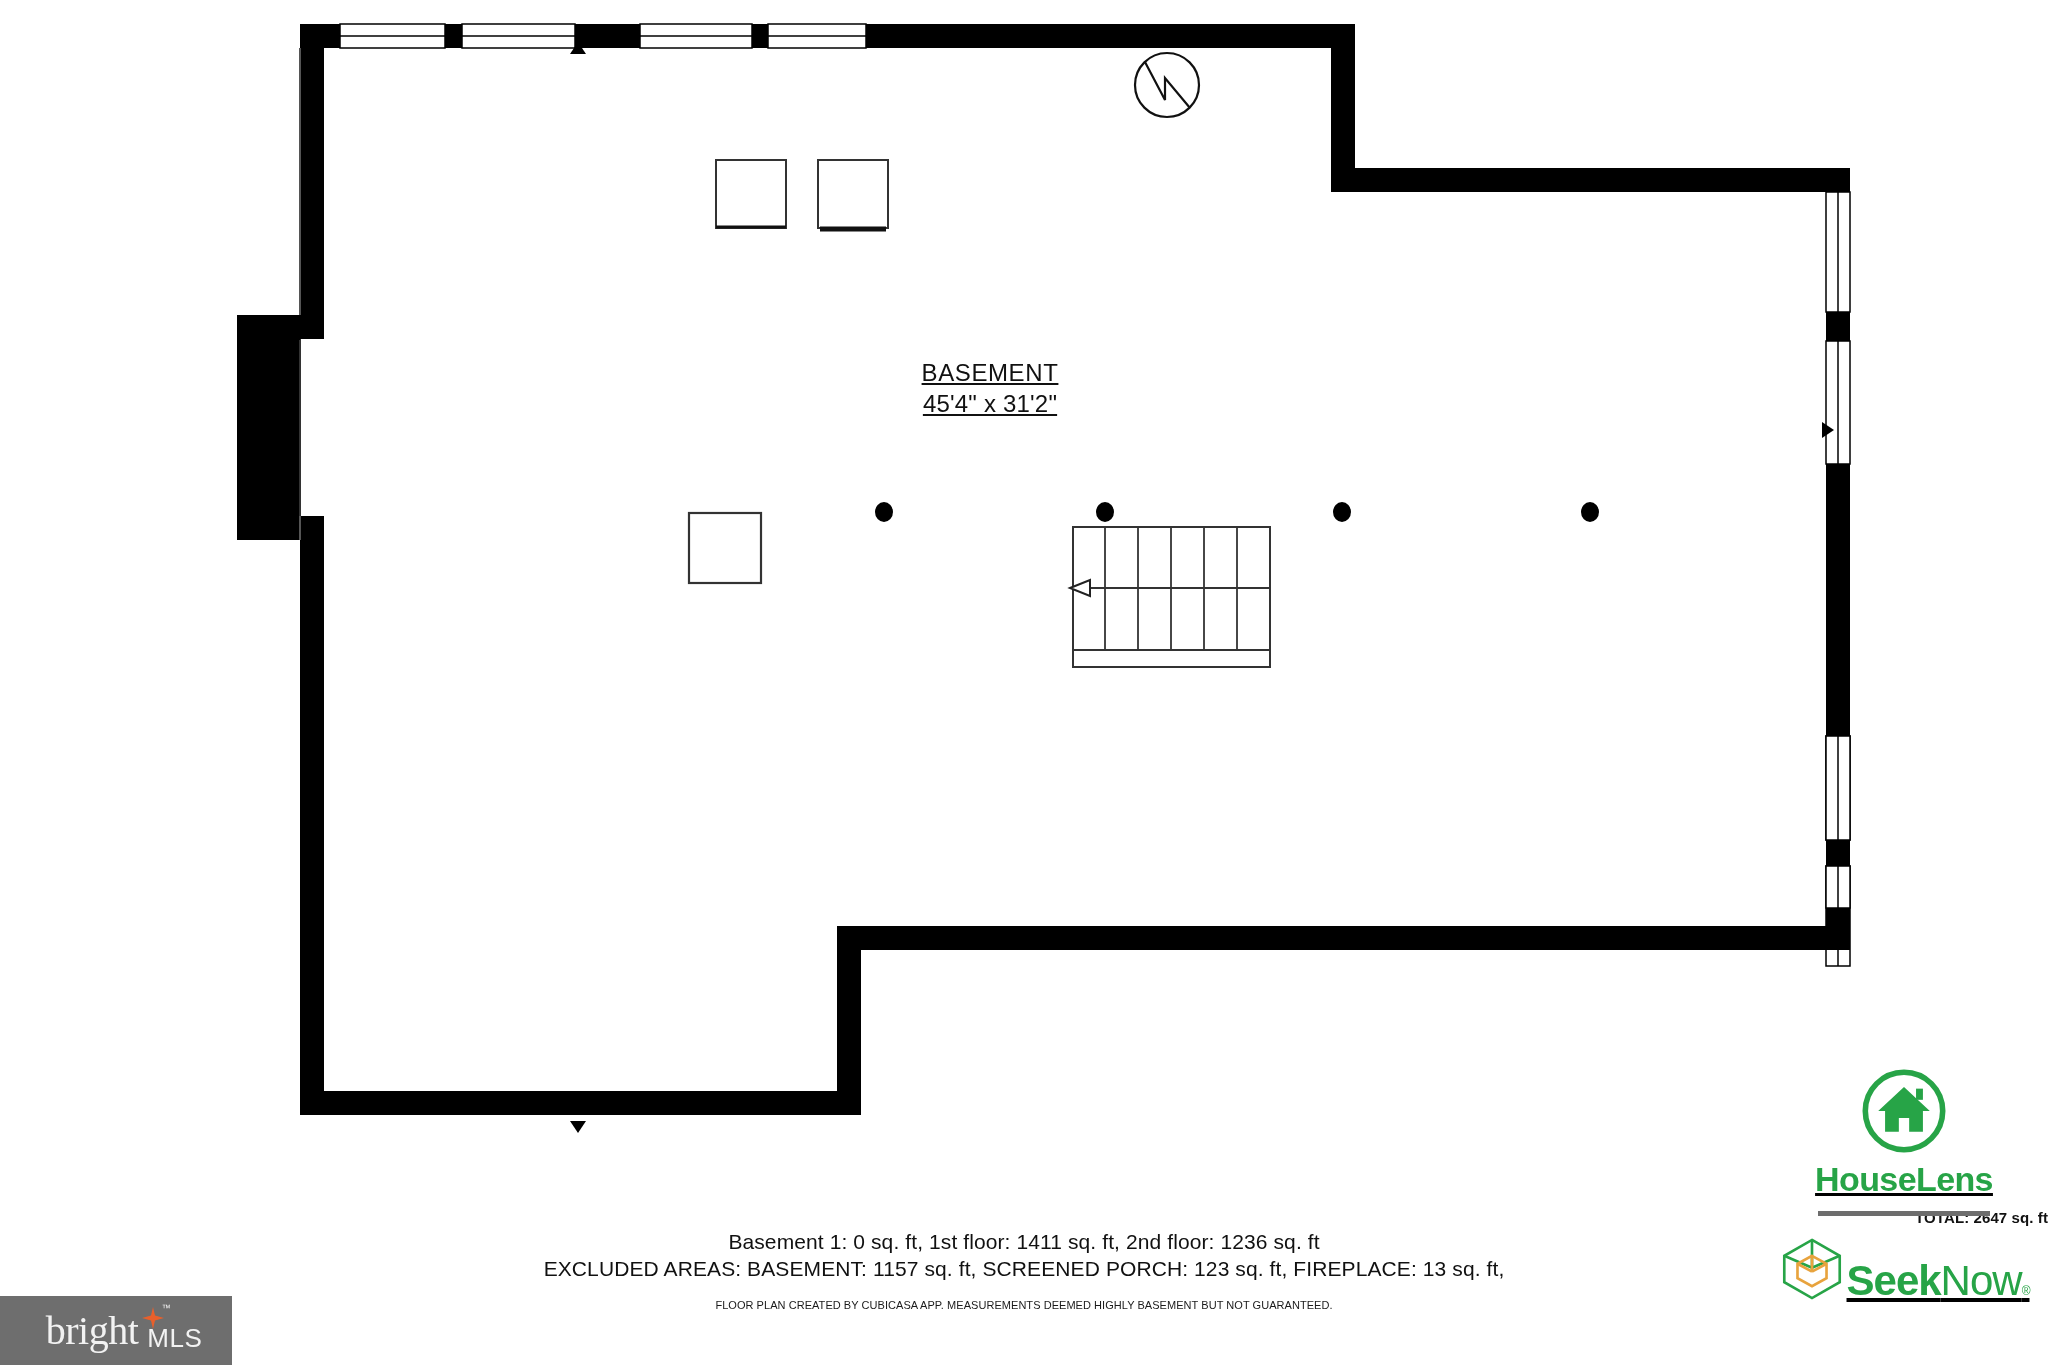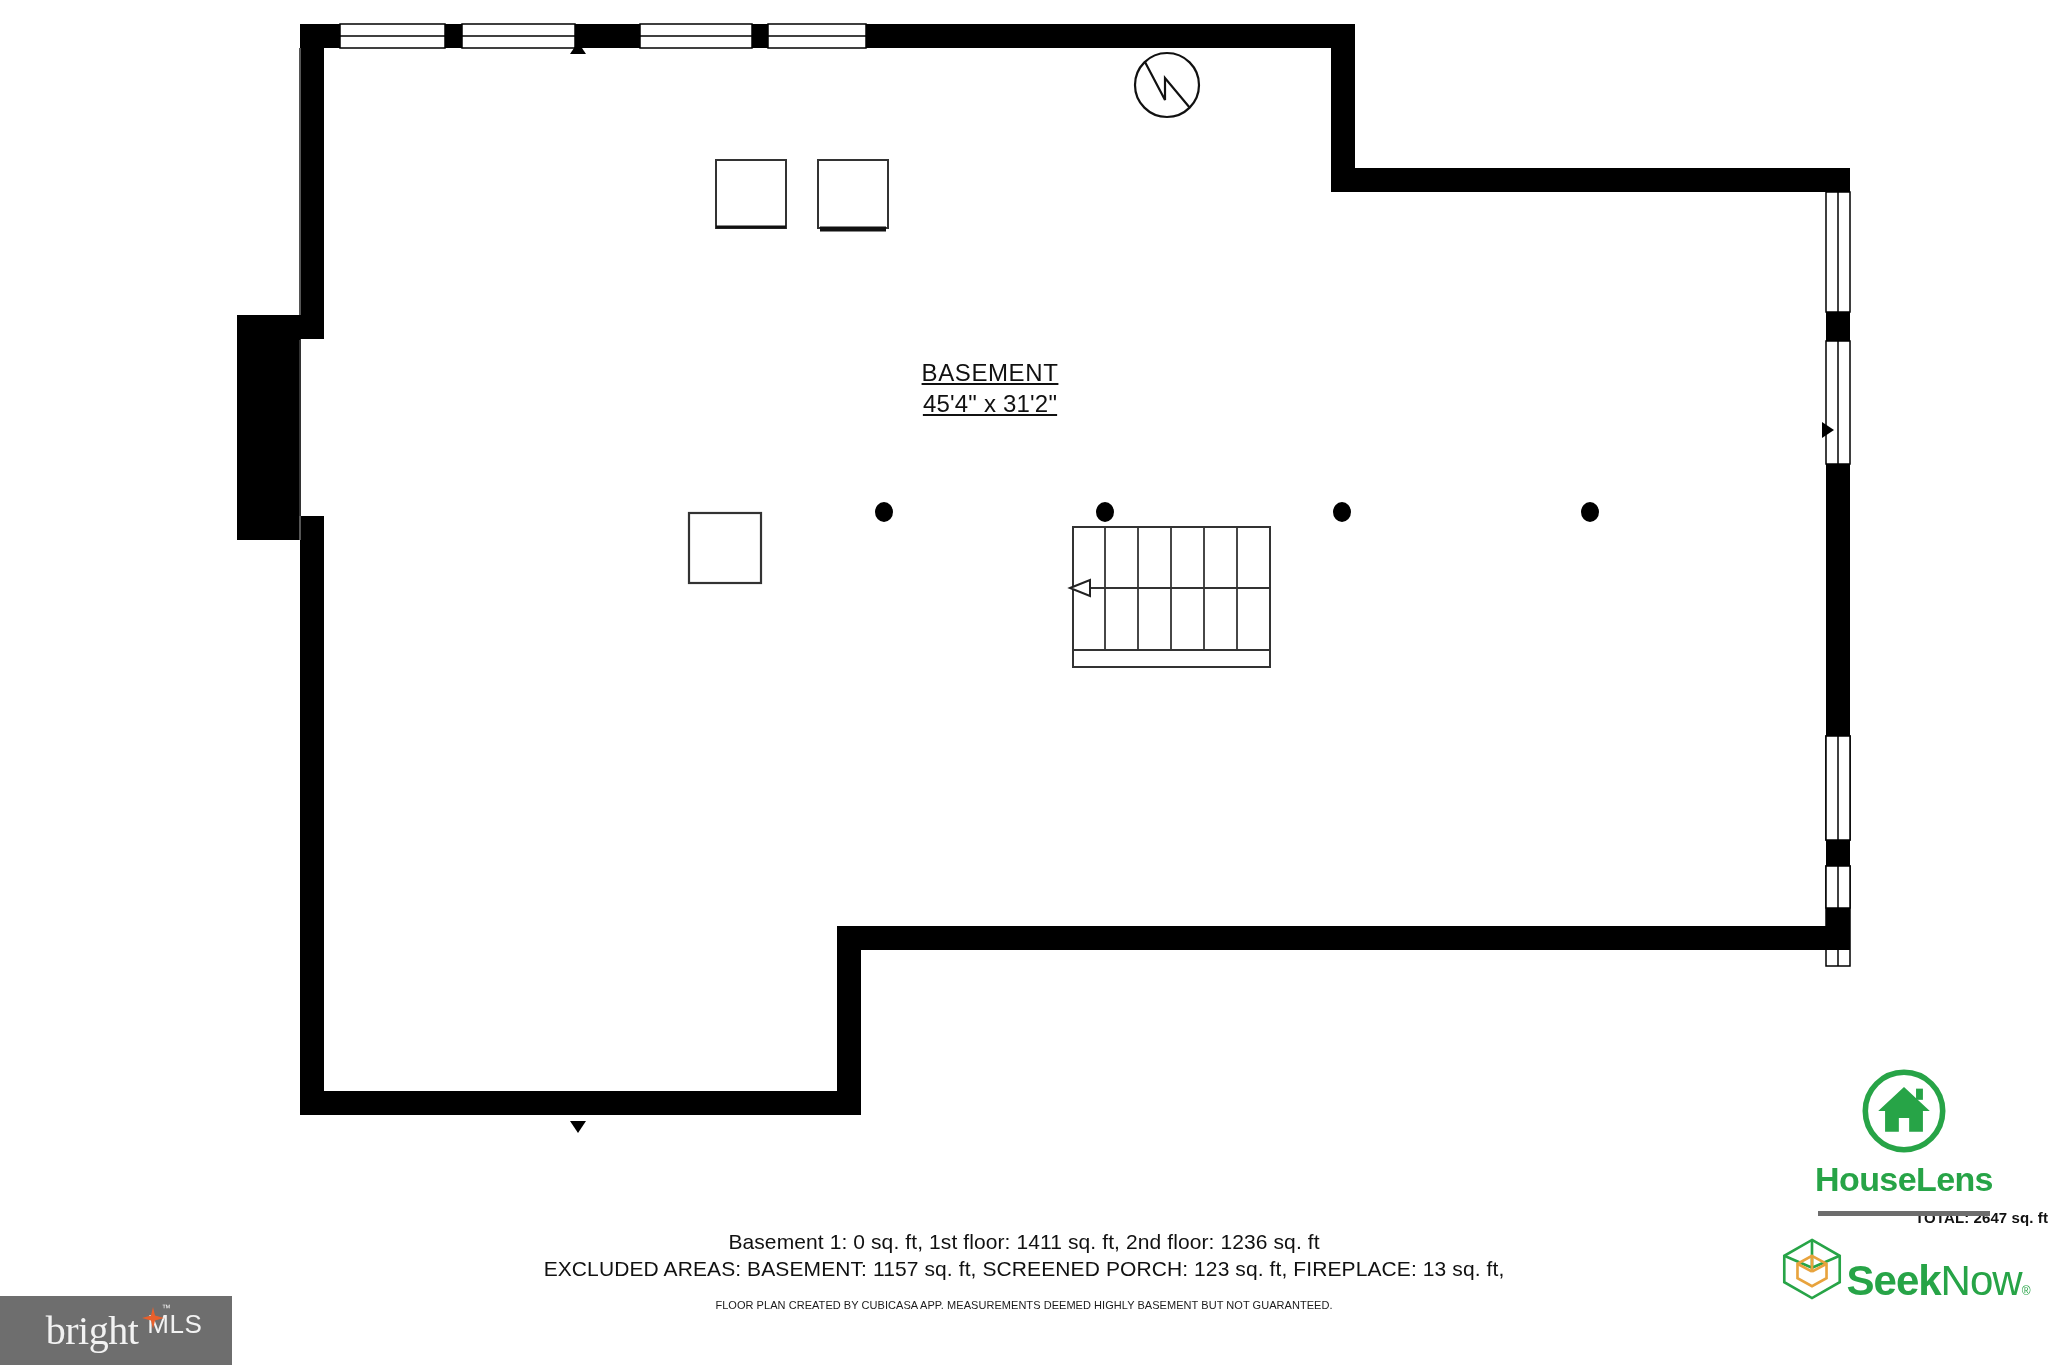--- a/index.html
+++ b/index.html
@@ -41,42 +41,42 @@
   #footer .disclaimer{
     font-size:11px;letter-spacing:.05px;margin-top:17px;color:#1a1a1a;
   }
 
   
   #brightmls{
     position:absolute;left:0;top:1296px;
     width:232px;height:69px;background:#6e6e6e;
     display:flex;align-items:center;justify-content:center;
   }
-  #brightmls .bm-wrap{position:relative;display:flex;align-items:flex-start;margin-left:16px;}
+  #brightmls .bm-wrap{position:relative;display:flex;align-items:flex-end;margin-left:16px;}
   #brightmls .bm-bright{
     font-family:"Liberation Serif", serif;
     font-size:40px;color:#f2f2f2;letter-spacing:-0.5px;line-height:1;
   }
   #brightmls .bm-mls{
     font-family:Liberation Sans, sans-serif;
     font-size:26px;color:#f2f2f2;letter-spacing:.5px;margin-left:9px;line-height:1;
   }
   #brightmls .bm-spark{
     position:absolute;left:96px;top:-4px;width:22px;height:22px;
   }
   #brightmls .bm-tm{
     position:absolute;left:116px;top:-8px;
     font-family:"Liberation Sans", sans-serif;
     font-size:9px;color:#f2f2f2;
   }
 
   
   #brandblock{
     position:absolute;left:1760px;top:1068px;width:288px;height:297px;
-    display:flex;flex-direction:column;align-items:center;
+    display:flex;flex-direction:column;align-items:center;text-decoration:underline;
   }
   #brandblock .hl-icon{width:86px;height:86px;}
   #brandblock .hl-word{
     margin-top:6px;
     font-family:"Liberation Sans", sans-serif;
     font-weight:bold;font-size:34px;color:#27a447;letter-spacing:-0.6px;
   }
   #brandblock .divider{
     margin-top:12px;width:172px;height:5px;background:#6d6d6d;
   }

